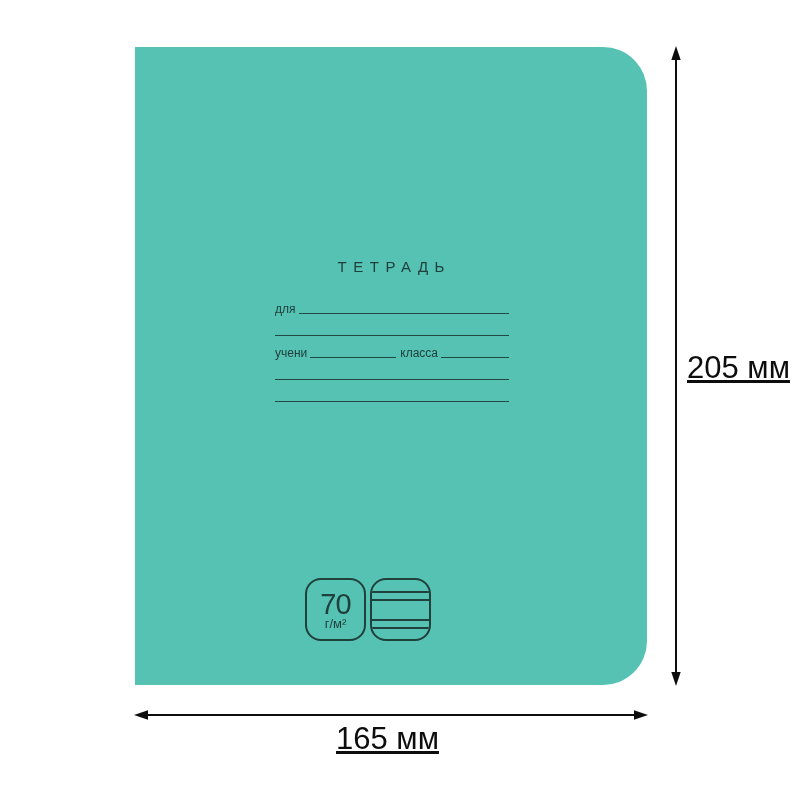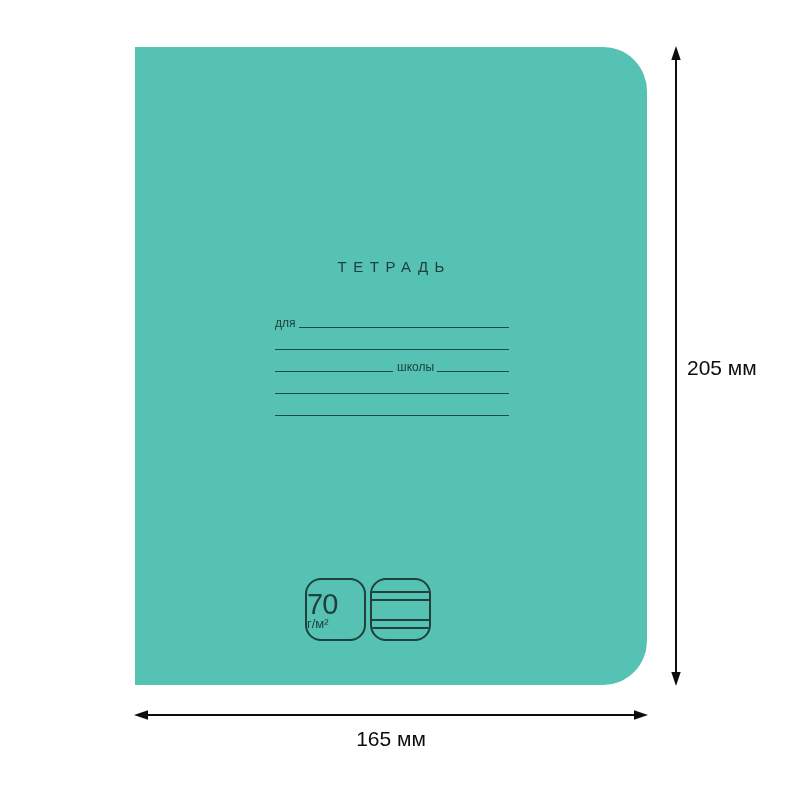--- a/index.html
+++ b/index.html
@@ -13,72 +13,73 @@
   .notebook{
     position:absolute;left:135px;top:47px;width:512px;height:638px;
     background:#55c2b4;border-radius:0 44px 44px 0;
   }
   .nb-title{
     position:absolute;top:211px;left:0;width:100%;text-align:center;
     font-size:15px;font-weight:500;letter-spacing:6.5px;text-indent:6.5px;
     color:#20403b;
   }
   
-  .form{position:absolute;left:140px;top:261px;width:234px;}
+  .form{position:absolute;left:140px;top:247px;width:234px;}
   .frow{display:flex;align-items:flex-end;height:22px;}
   .flbl{font-size:12px;line-height:13px;color:#20403b;white-space:nowrap;}
   .fline{border-bottom:1.2px solid rgba(25,52,48,0.85);margin:0 0 2px 3px;height:1px;}
   .fline.first{margin-left:0;}
   .grow{flex:1 1 auto;}
   .w70{width:68px;}
   .w120{width:118px;flex:0 0 auto;}
   .flbl.mid{margin-left:4px;}
 
   
   .badges{position:absolute;left:170px;top:531px;display:flex;gap:4px;}
   .badge{
     box-sizing:border-box;width:61px;height:63px;border:2.6px solid #20403b;
-    border-radius:16px;display:flex;flex-direction:column;
+    border-radius:16px;display:flex;flex-direction:column;align-items:center;
     justify-content:center;color:#20403b;position:relative;
   }
   .badge .big{font-size:29px;line-height:28px;font-weight:400;letter-spacing:-1px;}
   .badge .small{font-size:13px;line-height:11px;letter-spacing:0;}
   .ruling{overflow:hidden;}
   .rl{position:absolute;left:0;right:0;height:0;border-top:2px solid #20403b;}
   .rl.l1{top:19%;} .rl.l2{top:32%;} .rl.l3{top:66%;} .rl.l4{top:79%;}
 
   
   .dim-v{position:absolute;left:668px;top:45px;width:16px;height:642px;}
   .dim-h{position:absolute;left:133px;top:707px;width:516px;height:16px;}
-  .dim-label{color:#0d0d0d;font-size:21px;line-height:34px;white-space:nowrap;}
+  .dim-label{color:#0d0d0d;font-size:31px;line-height:34px;white-space:nowrap;text-decoration:underline;}
   .dim-label.height{position:absolute;left:687px;top:351px;}
-  .dim-label.width{position:absolute;left:326px;top:722px;width:130px;text-align:center;}
+  .dim-label.width{position:absolute;left:336px;top:722px;width:130px;}
   svg{display:block;}
 </style>
 </head>
 <body>
 
 <div class="canvas">
 
   <div class="notebook">
 
     <div class="nb-title">ТЕТРАДЬ</div>
 
     <div class="form">
       <div class="frow">
         <span class="flbl">для</span>
         <span class="fline grow"></span>
       </div>
       <div class="frow">
         <span class="fline grow first"></span>
       </div>
       <div class="frow">
-        <span class="fline w120 first"></span>
-        <span class="flbl mid">школы</span>
+        <span class="flbl">учени</span>
         <span class="fline grow"></span>
+        <span class="flbl mid">класса</span>
+        <span class="fline w70"></span>
       </div>
       <div class="frow">
         <span class="fline grow first"></span>
       </div>
       <div class="frow">
         <span class="fline grow first"></span>
       </div>
     </div>
 
     <div class="badges">

